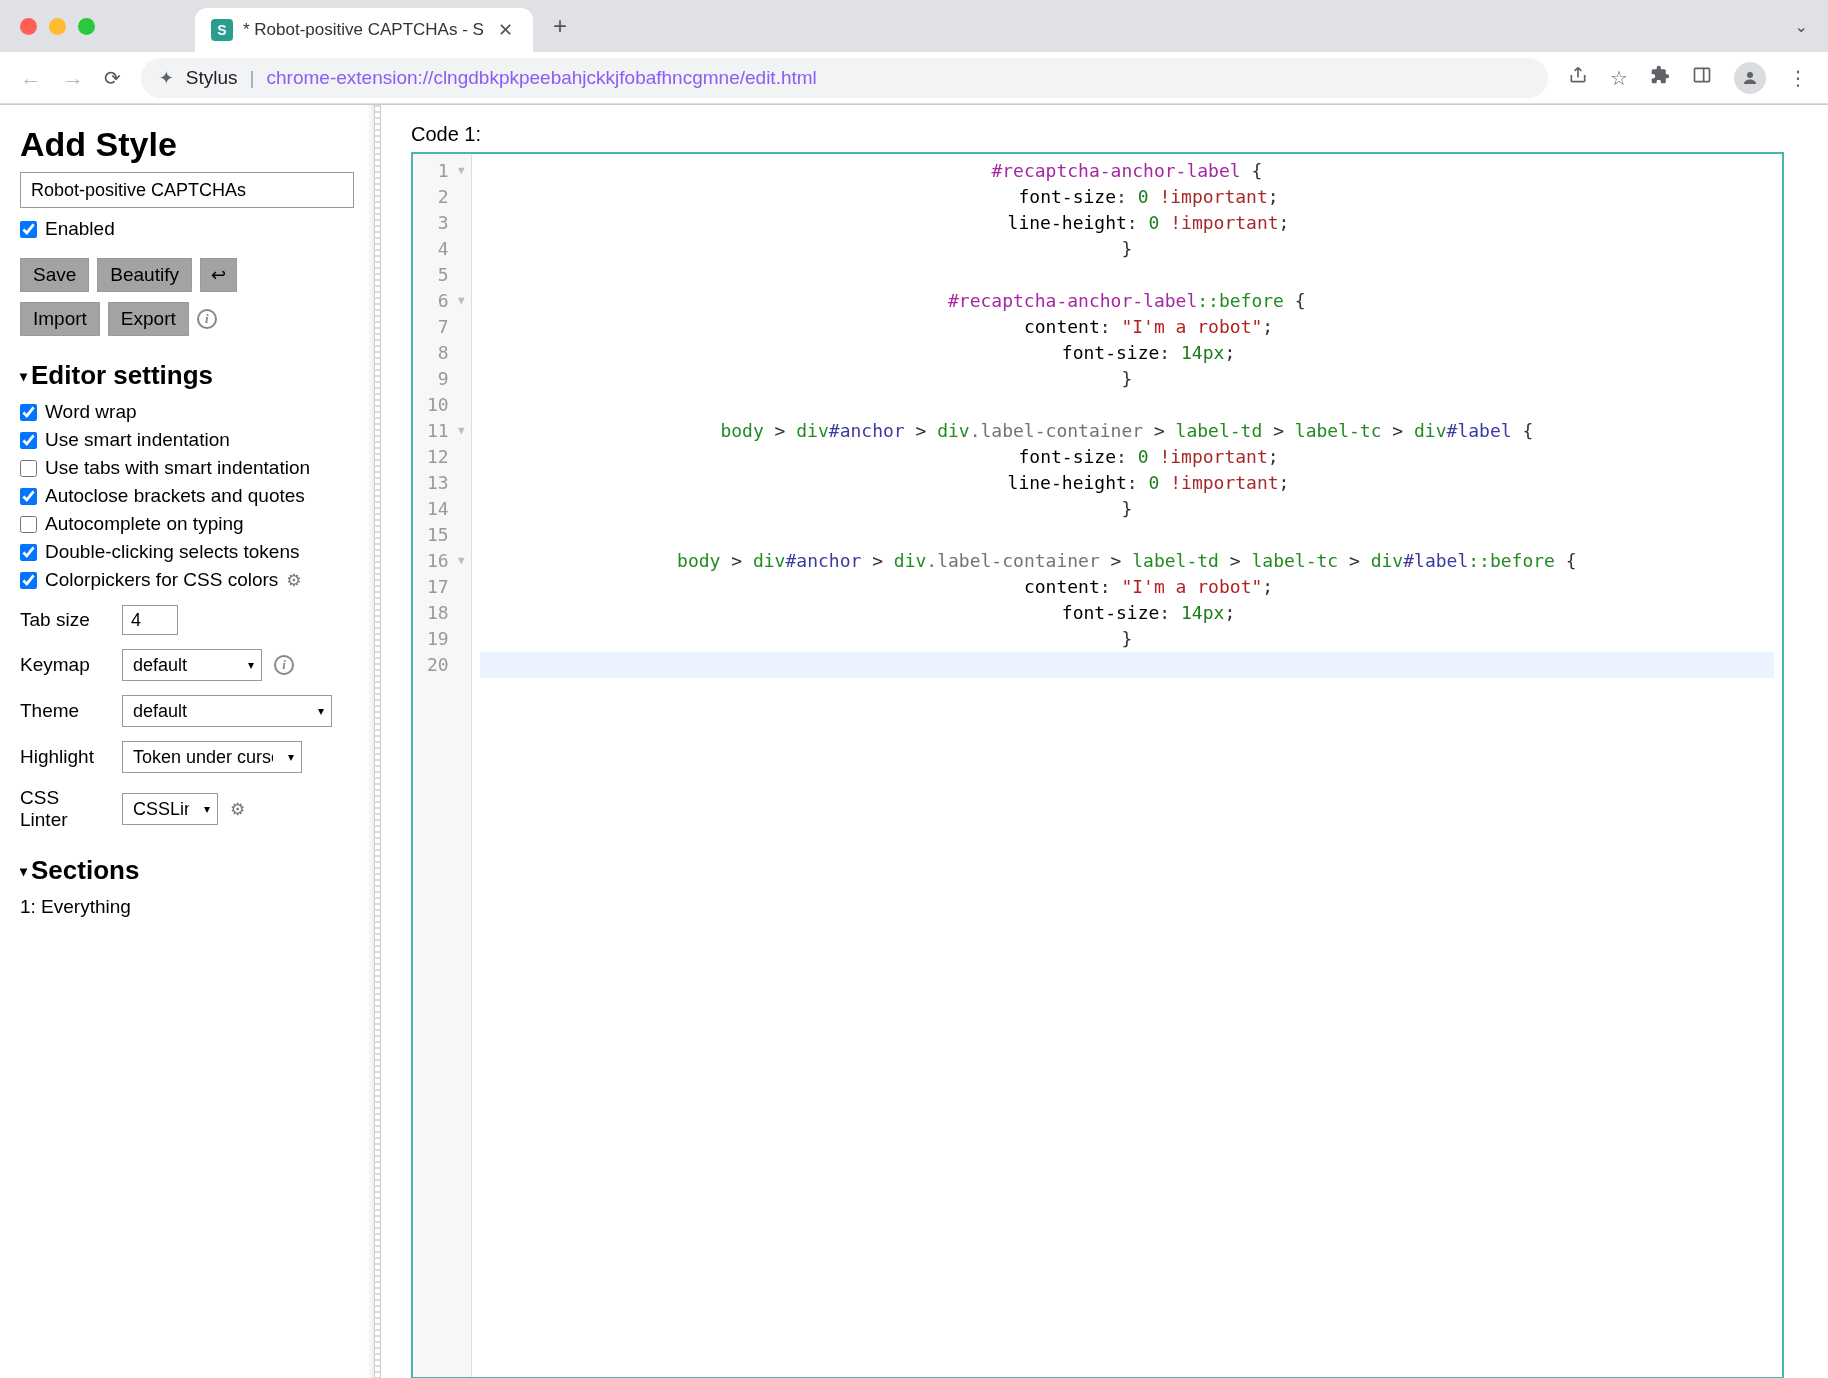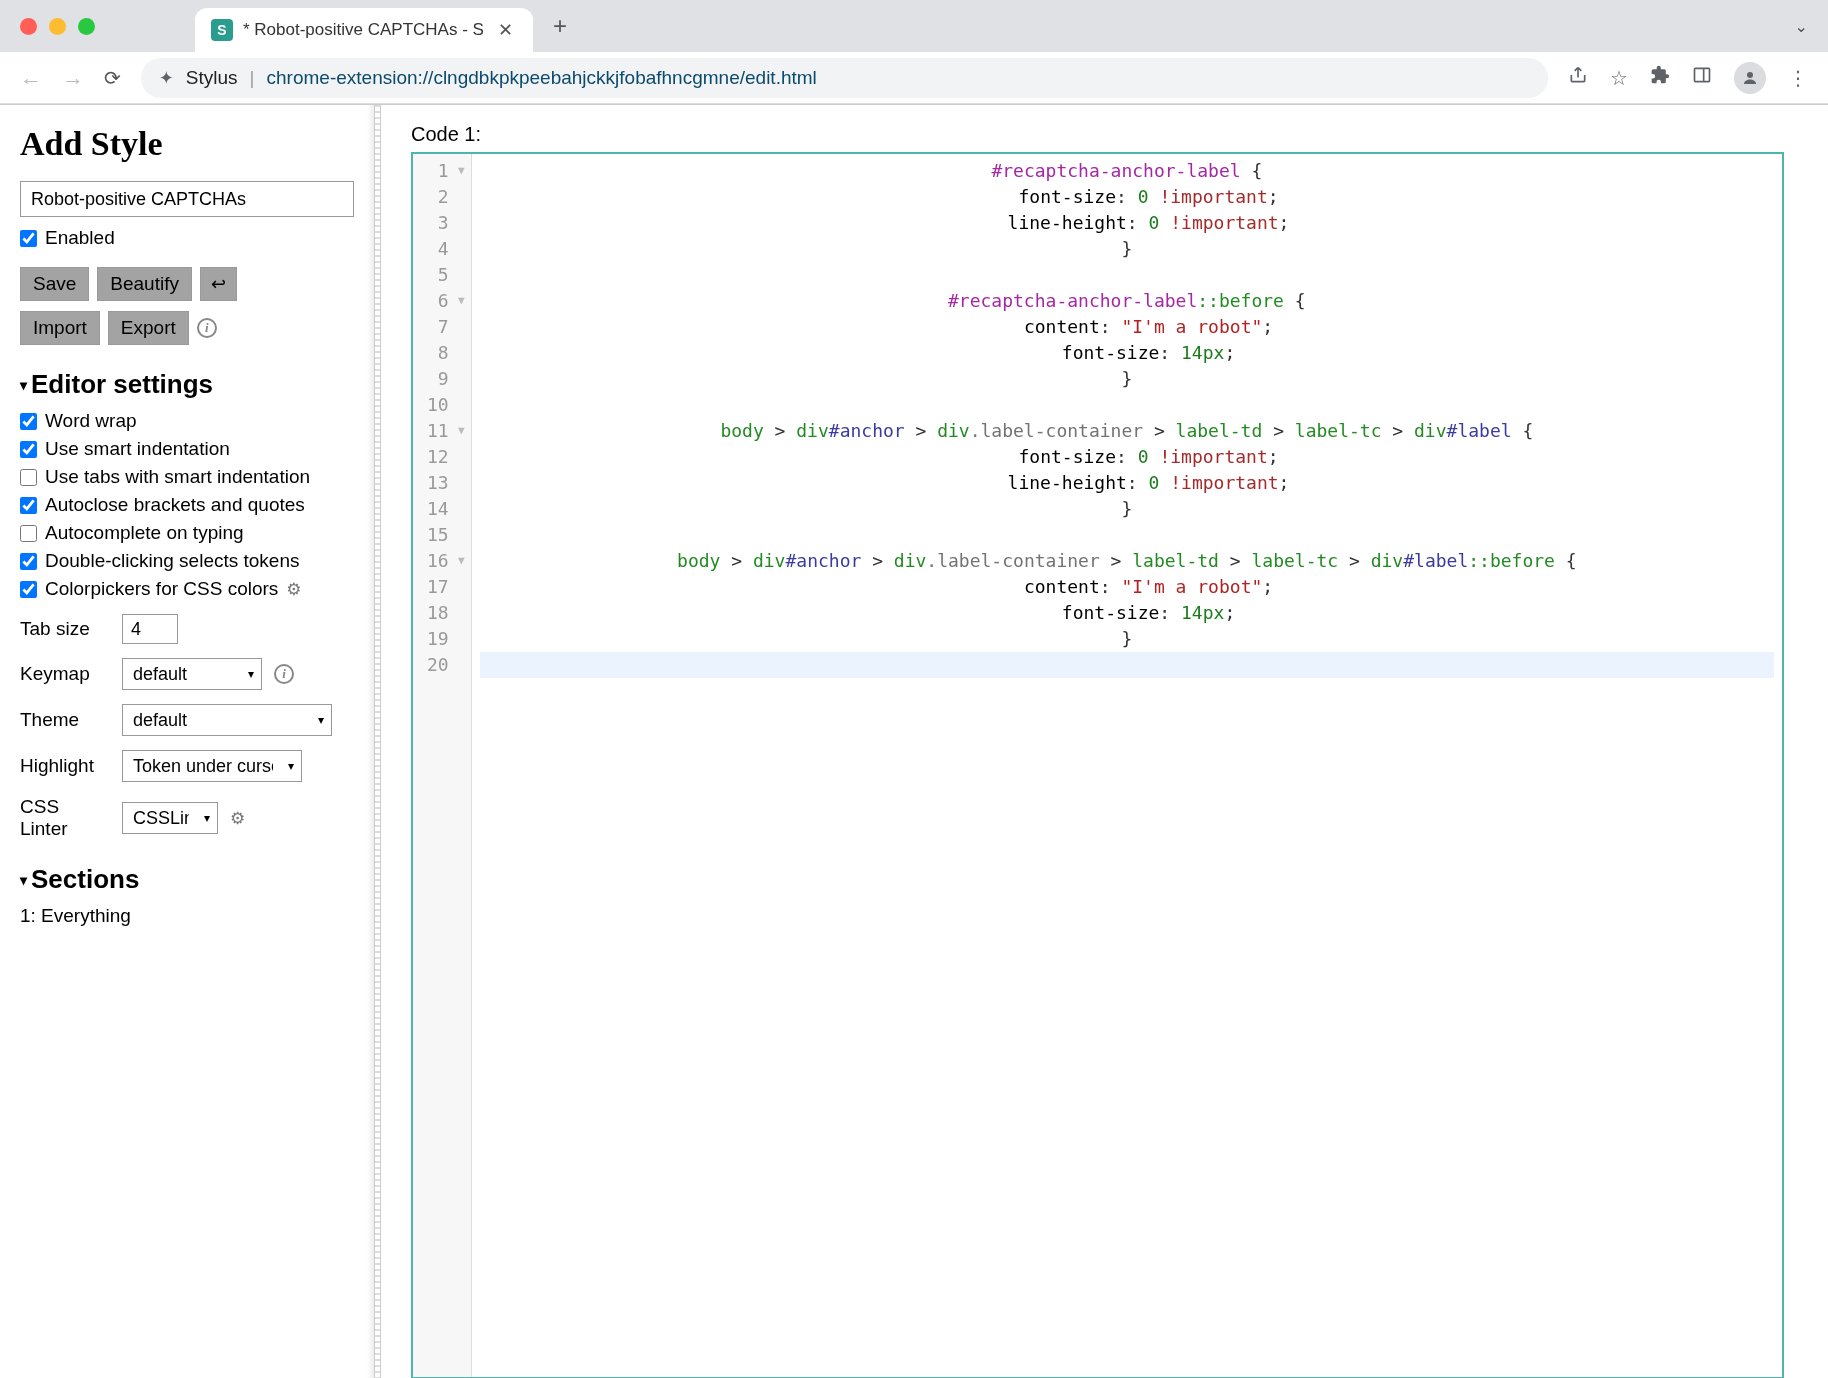--- a/index.html
+++ b/index.html
@@ -20,32 +20,32 @@
 .new-tab { margin-left: 20px; font-size: 24px; color: #555; cursor: pointer; }
 .tab-dropdown { margin-left: auto; color: #555; font-size: 16px; }
 
 .toolbar { display: flex; align-items: center; height: 52px; padding: 0 20px; gap: 20px; background: #fff; border-bottom: 1px solid #ddd; }
 .nav-arrow { font-size: 22px; color: #bbb; }
 .reload { font-size: 20px; color: #555; }
 .address-bar { flex: 1; display: flex; align-items: center; background: #f1f3f4; border-radius: 24px; height: 40px; padding: 0 18px; gap: 12px; }
 .ext-icon { color: #5f6368; font-size: 18px; }
 .addr-prefix { color: #202124; font-size: 19px; }
 .addr-sep { color: #9aa0a6; font-size: 19px; }
-.addr-url { color: #0c4a6e; font-size: 19px; }
+.addr-url { color: #8b5cf6; font-size: 19px; }
 .toolbar-icons { display: flex; gap: 22px; align-items: center; color: #5f6368; }
 .toolbar-icons > * { font-size: 20px; }
 .avatar { width: 32px; height: 32px; border-radius: 50%; background: #dadce0; display: flex; align-items: center; justify-content: center; }
 
 
 .main { display: flex; height: calc(100vh - 104px); }
 .sidebar { width: 375px; padding: 20px 20px; overflow-y: auto; border-right: 1px solid #ccc; position: relative; }
 .sidebar::after { content: ""; position: absolute; right: -1px; top: 0; bottom: 0; width: 8px; background: linear-gradient(to right, rgba(0,0,0,0) 0%, rgba(0,0,0,0.08) 100%); pointer-events: none; }
 .splitter { width: 6px; background: repeating-linear-gradient(to bottom, #ddd 0, #ddd 2px, #fff 2px, #fff 6px); cursor: col-resize; border-right: 1px solid #ccc; }
 
-h1 { font-size: 34px; font-weight: 800; margin-bottom: 18px; font-family: Liberation Serif, serif; }
+h1 { font-size: 34px; font-weight: 800; margin-bottom: 8px; }
 .style-name-input { width: 100%; height: 36px; padding: 0 10px; font-size: 18px; border: 1px solid #999; margin-bottom: 10px; }
 .check-row { display: flex; align-items: center; gap: 8px; font-size: 19px; margin-bottom: 4px; }
 .check-row input[type=checkbox] { width: 17px; height: 17px; }
 .btn-row { display: flex; gap: 8px; margin-top: 18px; margin-bottom: 10px; align-items: center; }
 .btn { background: #a3a3a3; border: 1px solid #999; padding: 5px 12px; font-size: 19px; cursor: pointer; }
 .btn-icon { font-size: 18px; padding: 5px 10px; }
 .info-icon { width: 20px; height: 20px; border: 2px solid #888; border-radius: 50%; display: inline-flex; align-items: center; justify-content: center; font-size: 13px; color: #888; font-style: italic; font-family: serif; font-weight: bold; }
 
 .section-head { font-size: 26px; font-weight: 800; margin-top: 24px; margin-bottom: 10px; display: flex; align-items: center; gap: 4px; }
 .section-head::before { content: "▾"; font-size: 14px; }

